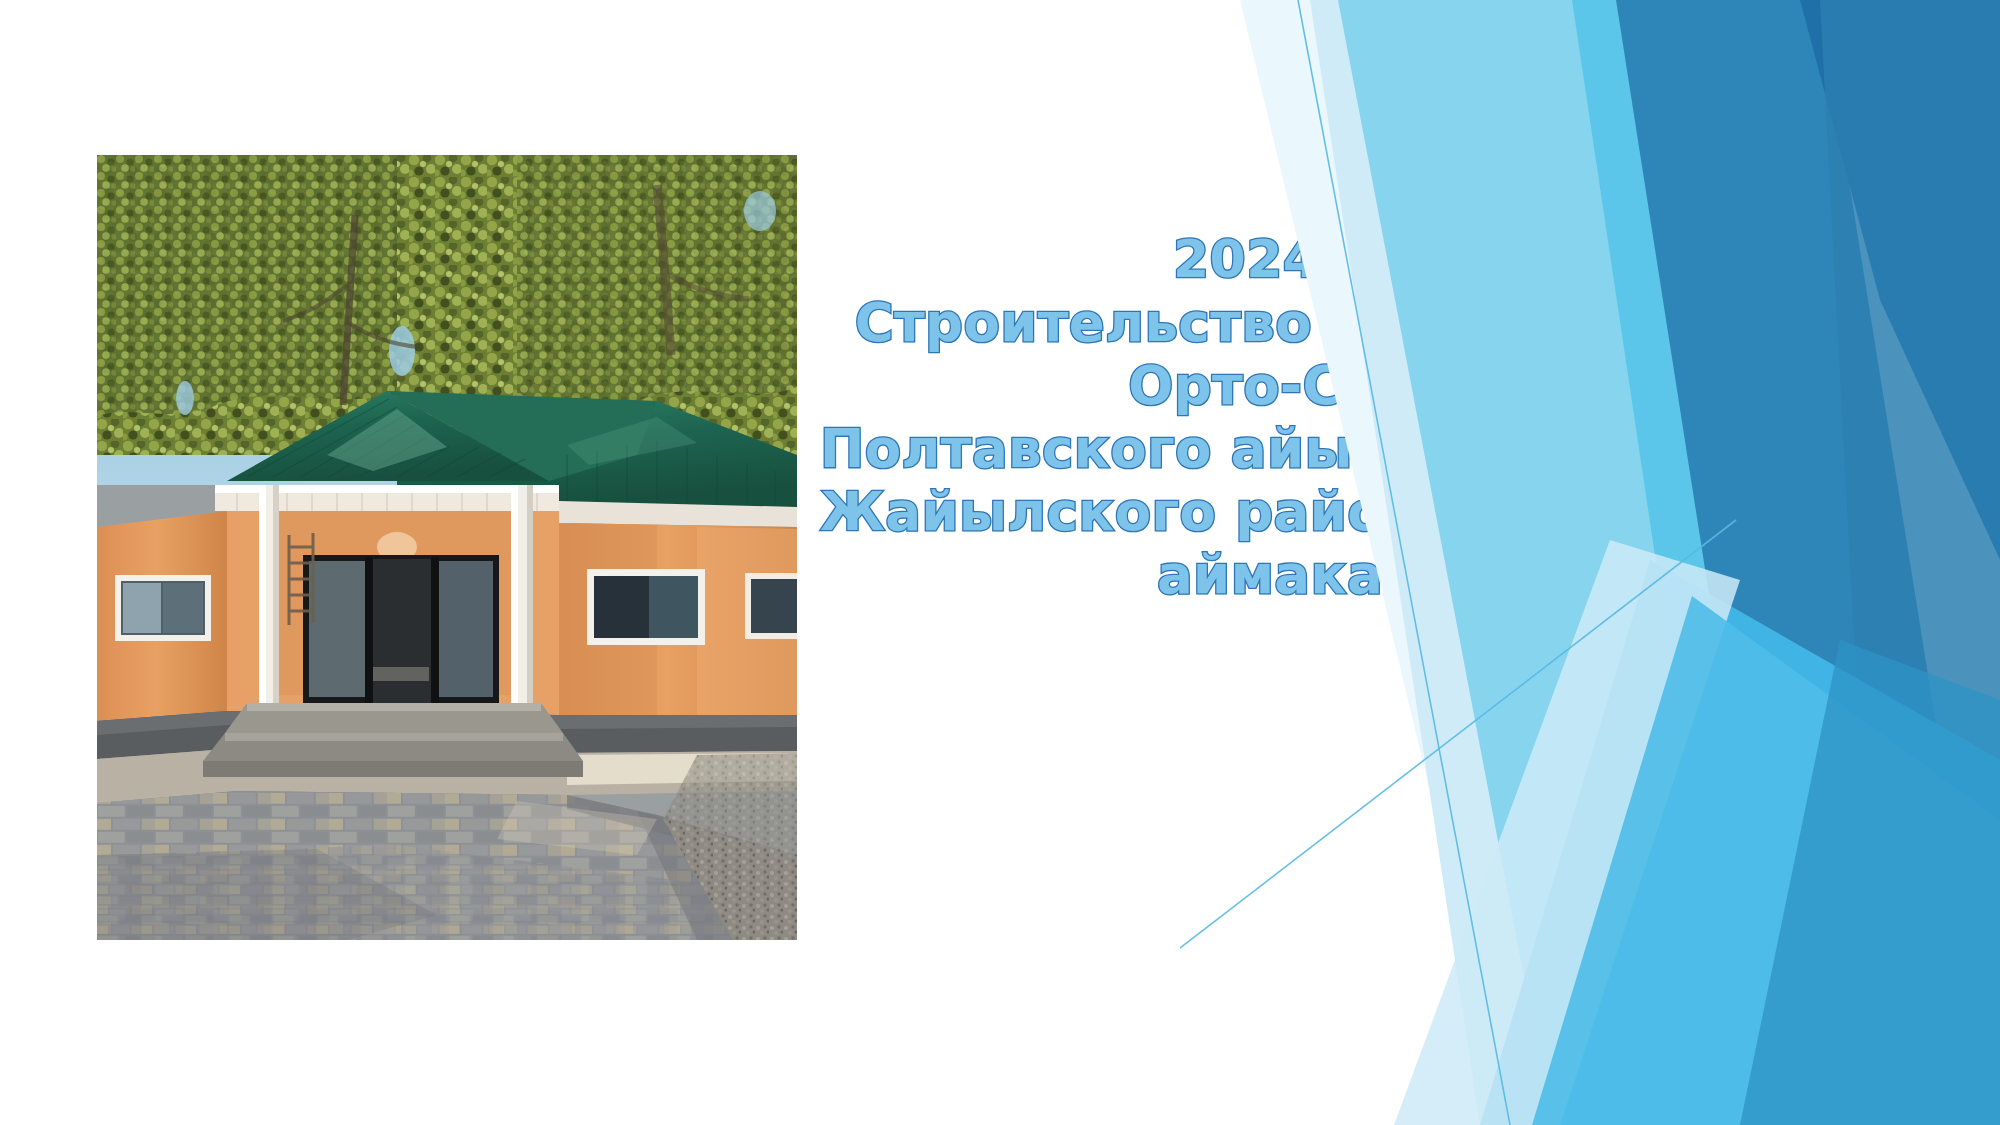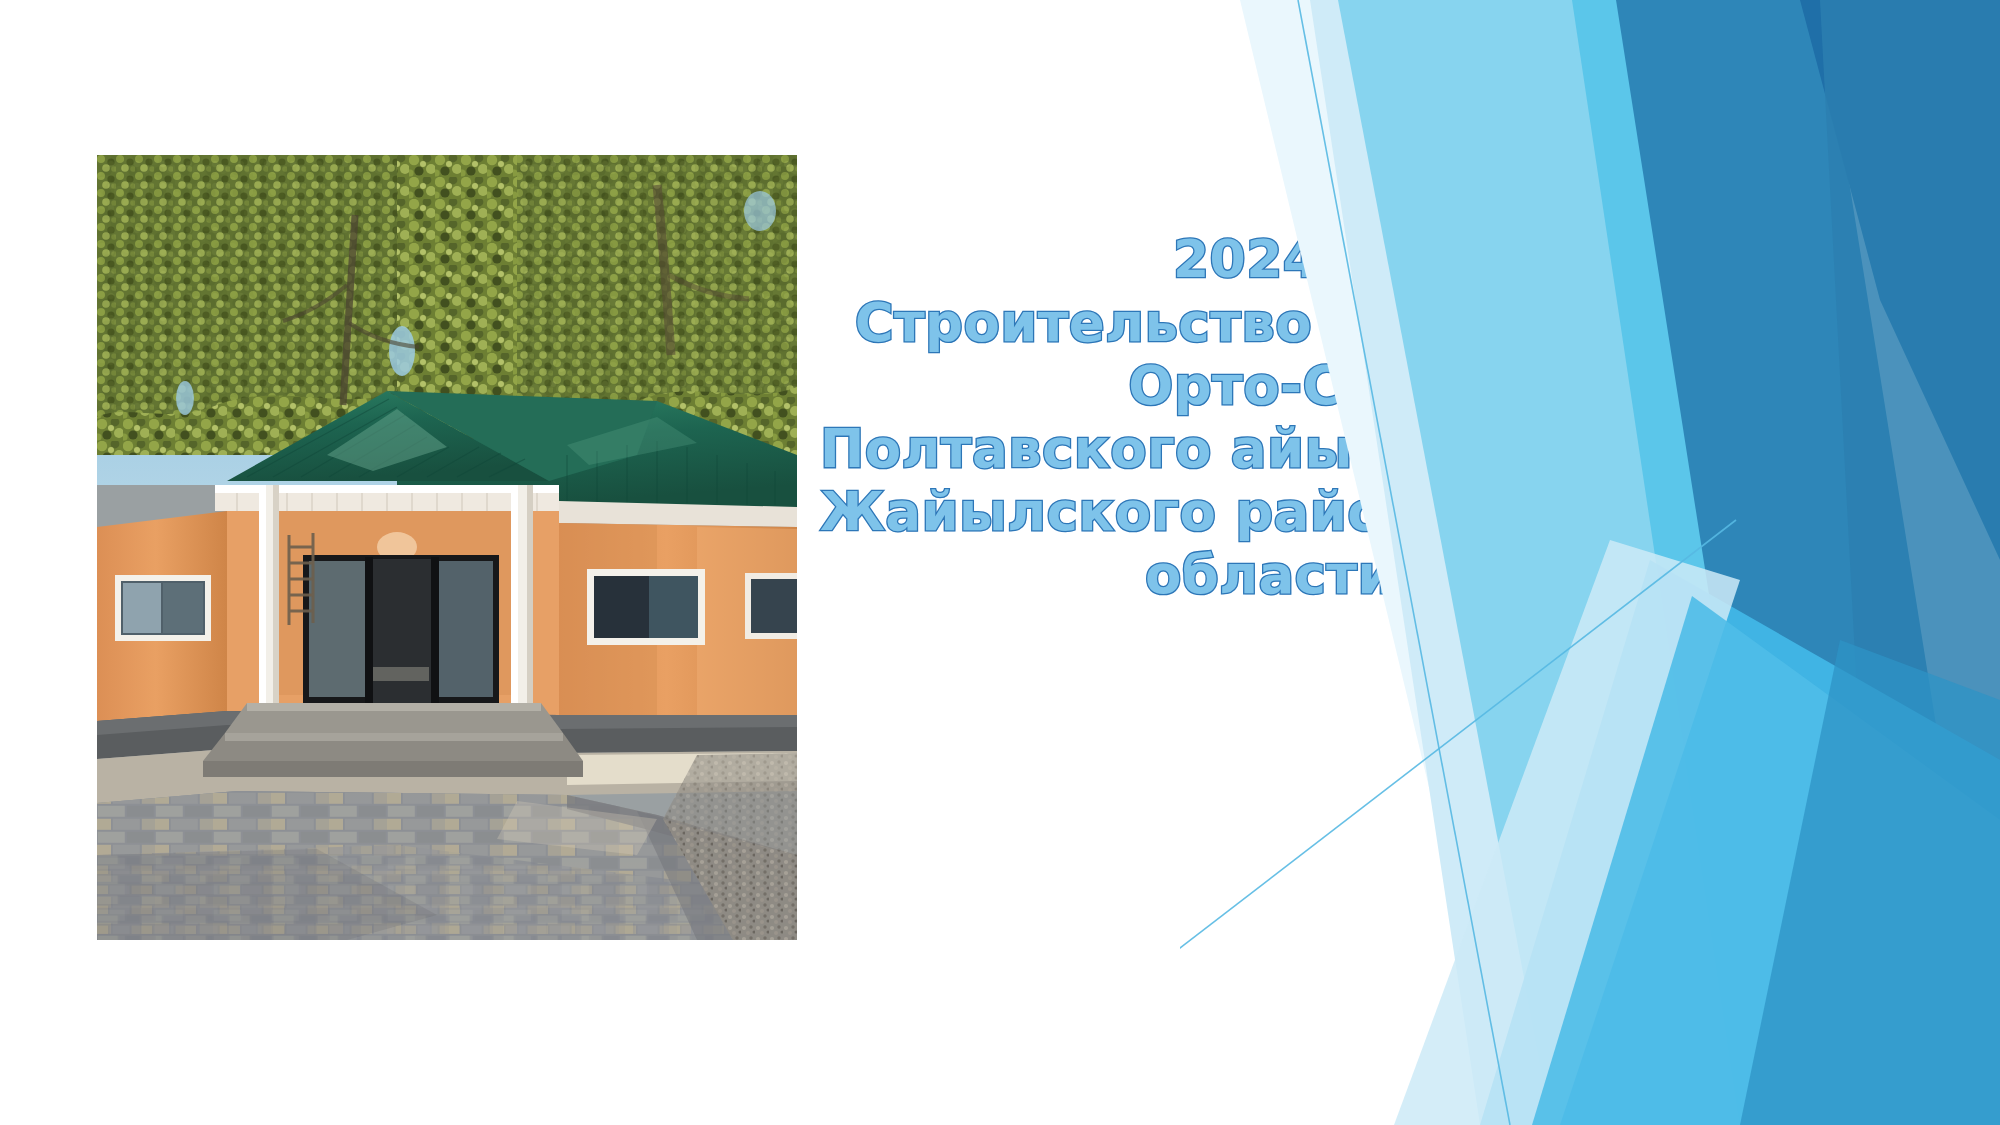--- a/index.html
+++ b/index.html
@@ -298,21 +298,21 @@
       </svg>
     </div>
   </div>
 
   <div class="title-block">
     <div class="title-line year">2024г.</div>
     <div class="title-line">Строительство ФАП в селе</div>
     <div class="title-line">Орто-Суу</div>
     <div class="title-line">Полтавского айылного аймака</div>
     <div class="title-line">Жайылского района, Чуйской</div>
-    <div class="title-line">области</div>
+    <div class="title-line">аймака</div>
   </div>
 
   <div class="deco">
     <svg viewBox="0 0 820 1125" preserveAspectRatio="none" aria-hidden="true">
 
       <polygon points="60,0 300,0 560,1125 330,1125" fill="#EAF7FD"></polygon>
       <polygon points="130,0 238,0 455,1125 300,1125" fill="#CFEBF8"></polygon>
 
       <polygon points="158,0 432,0 660,1125 372,1125" fill="#87D4EF"></polygon>
 

